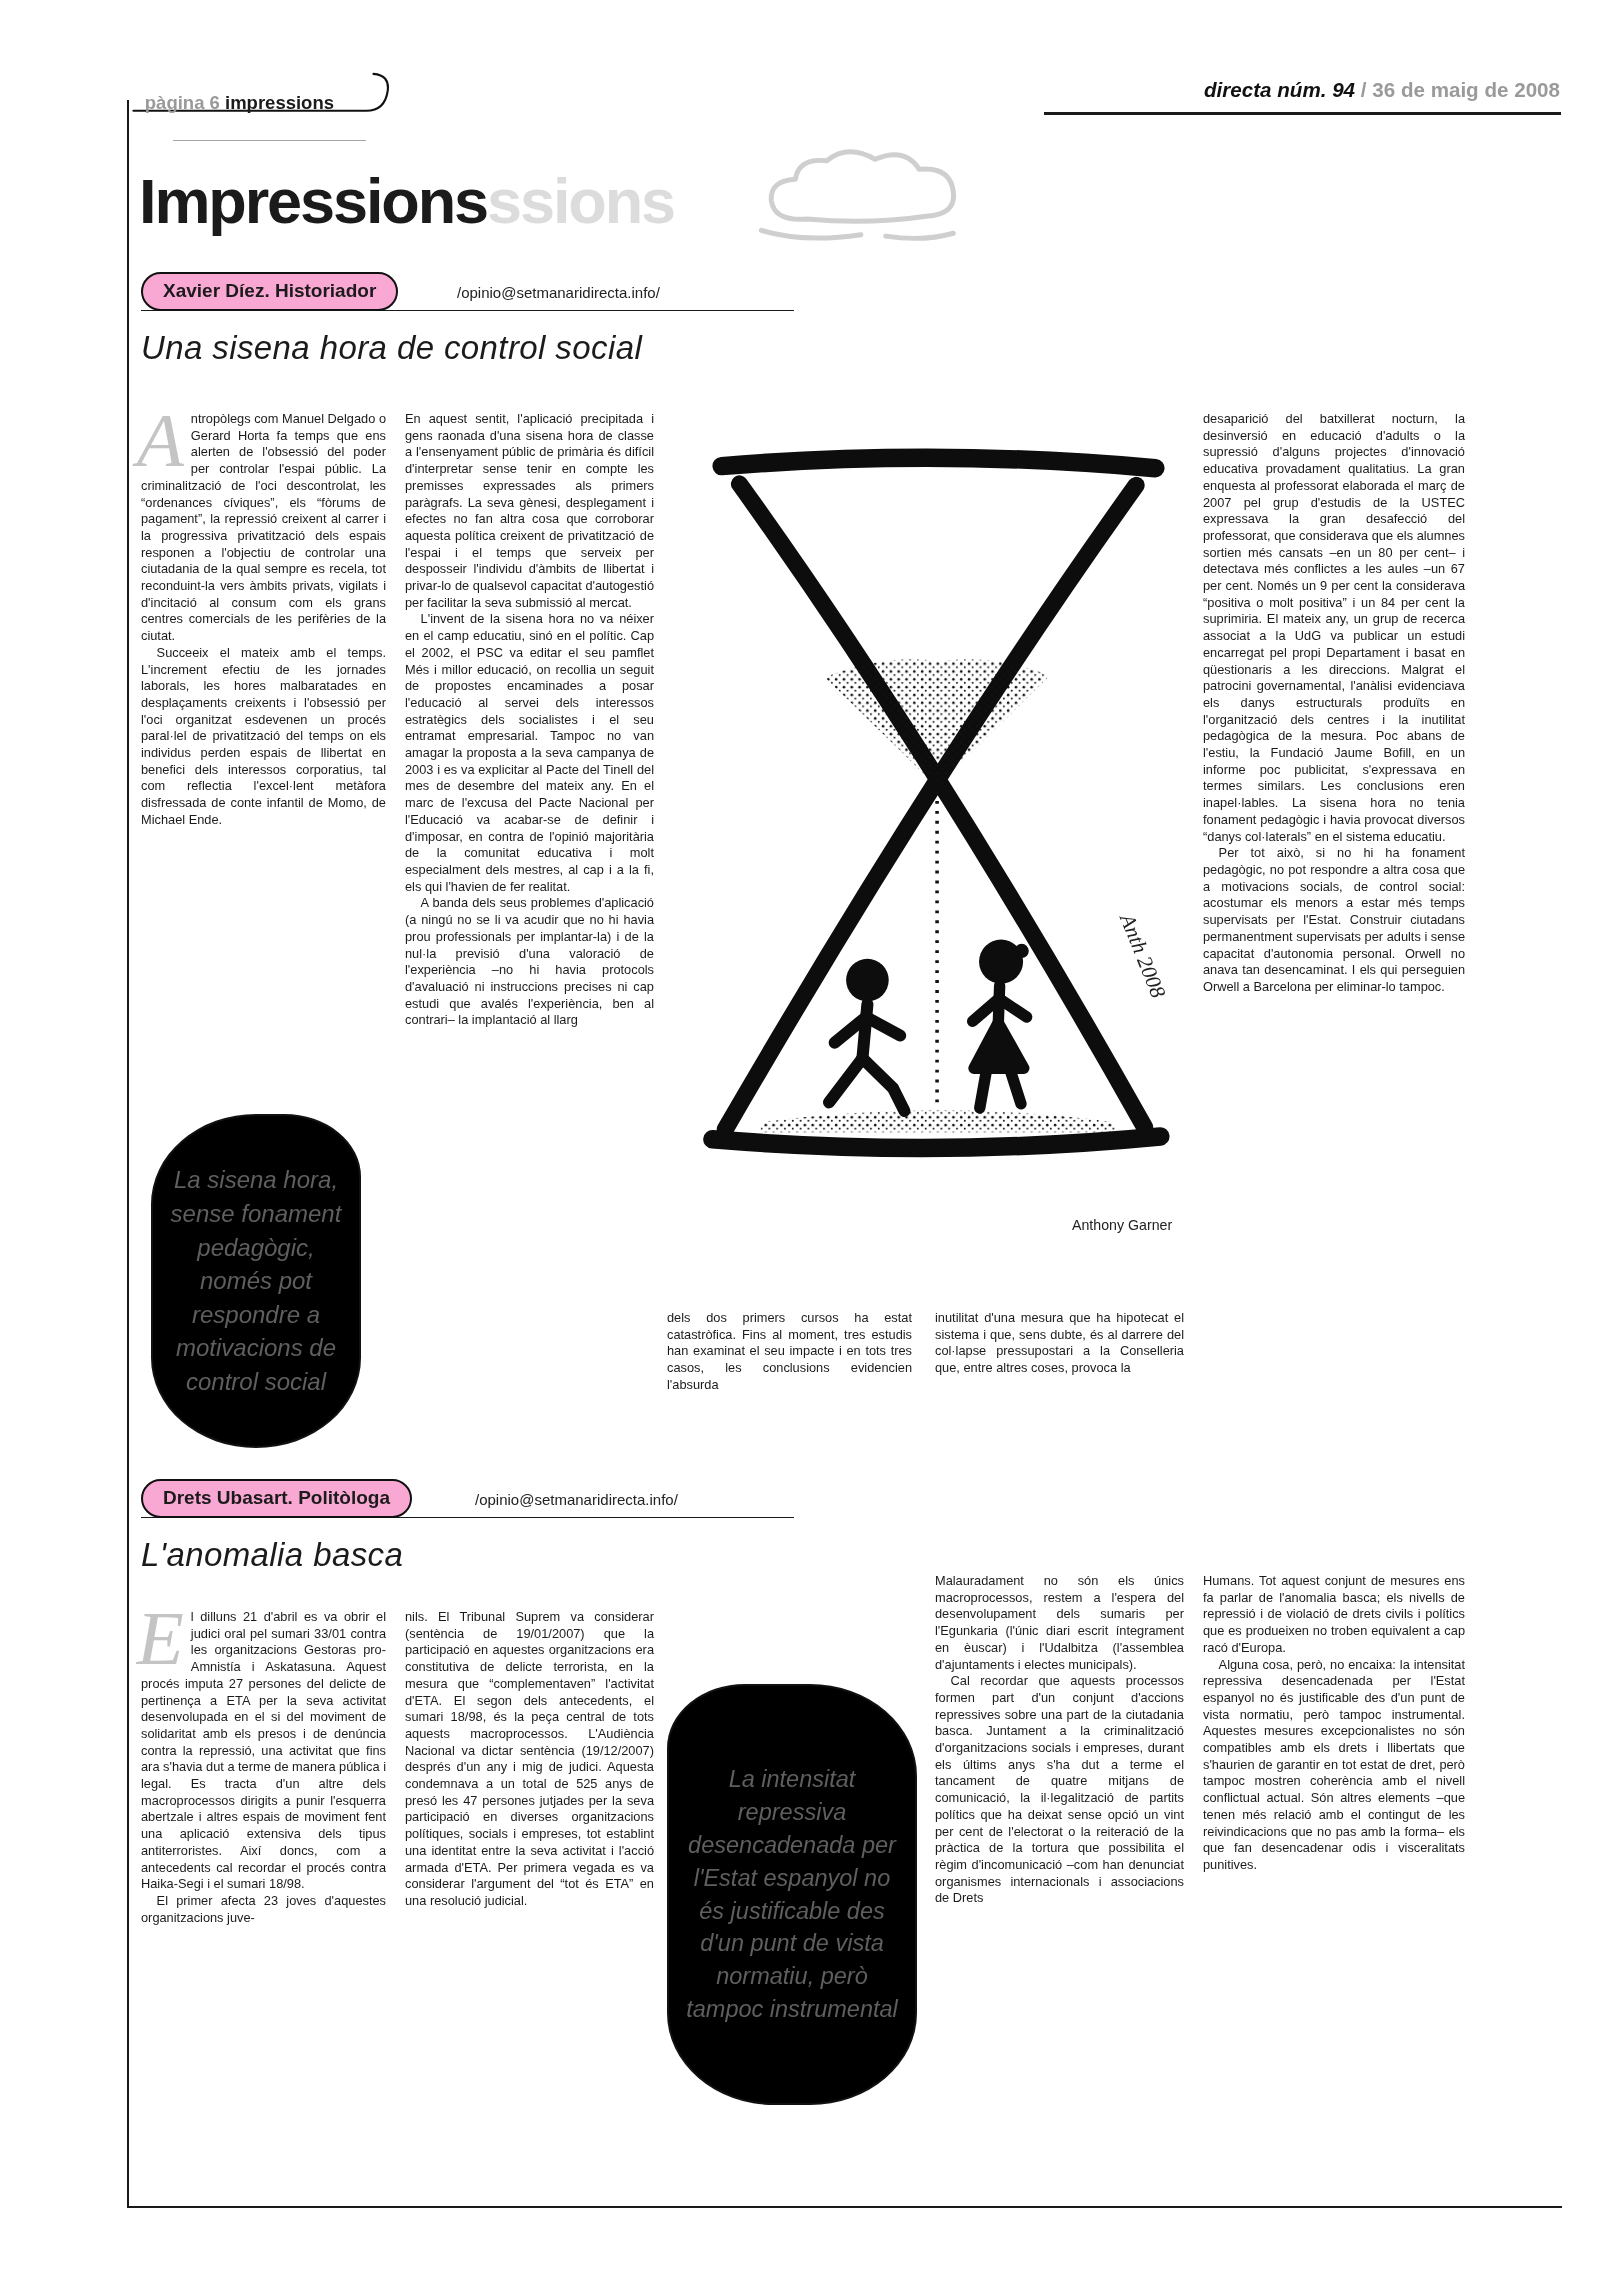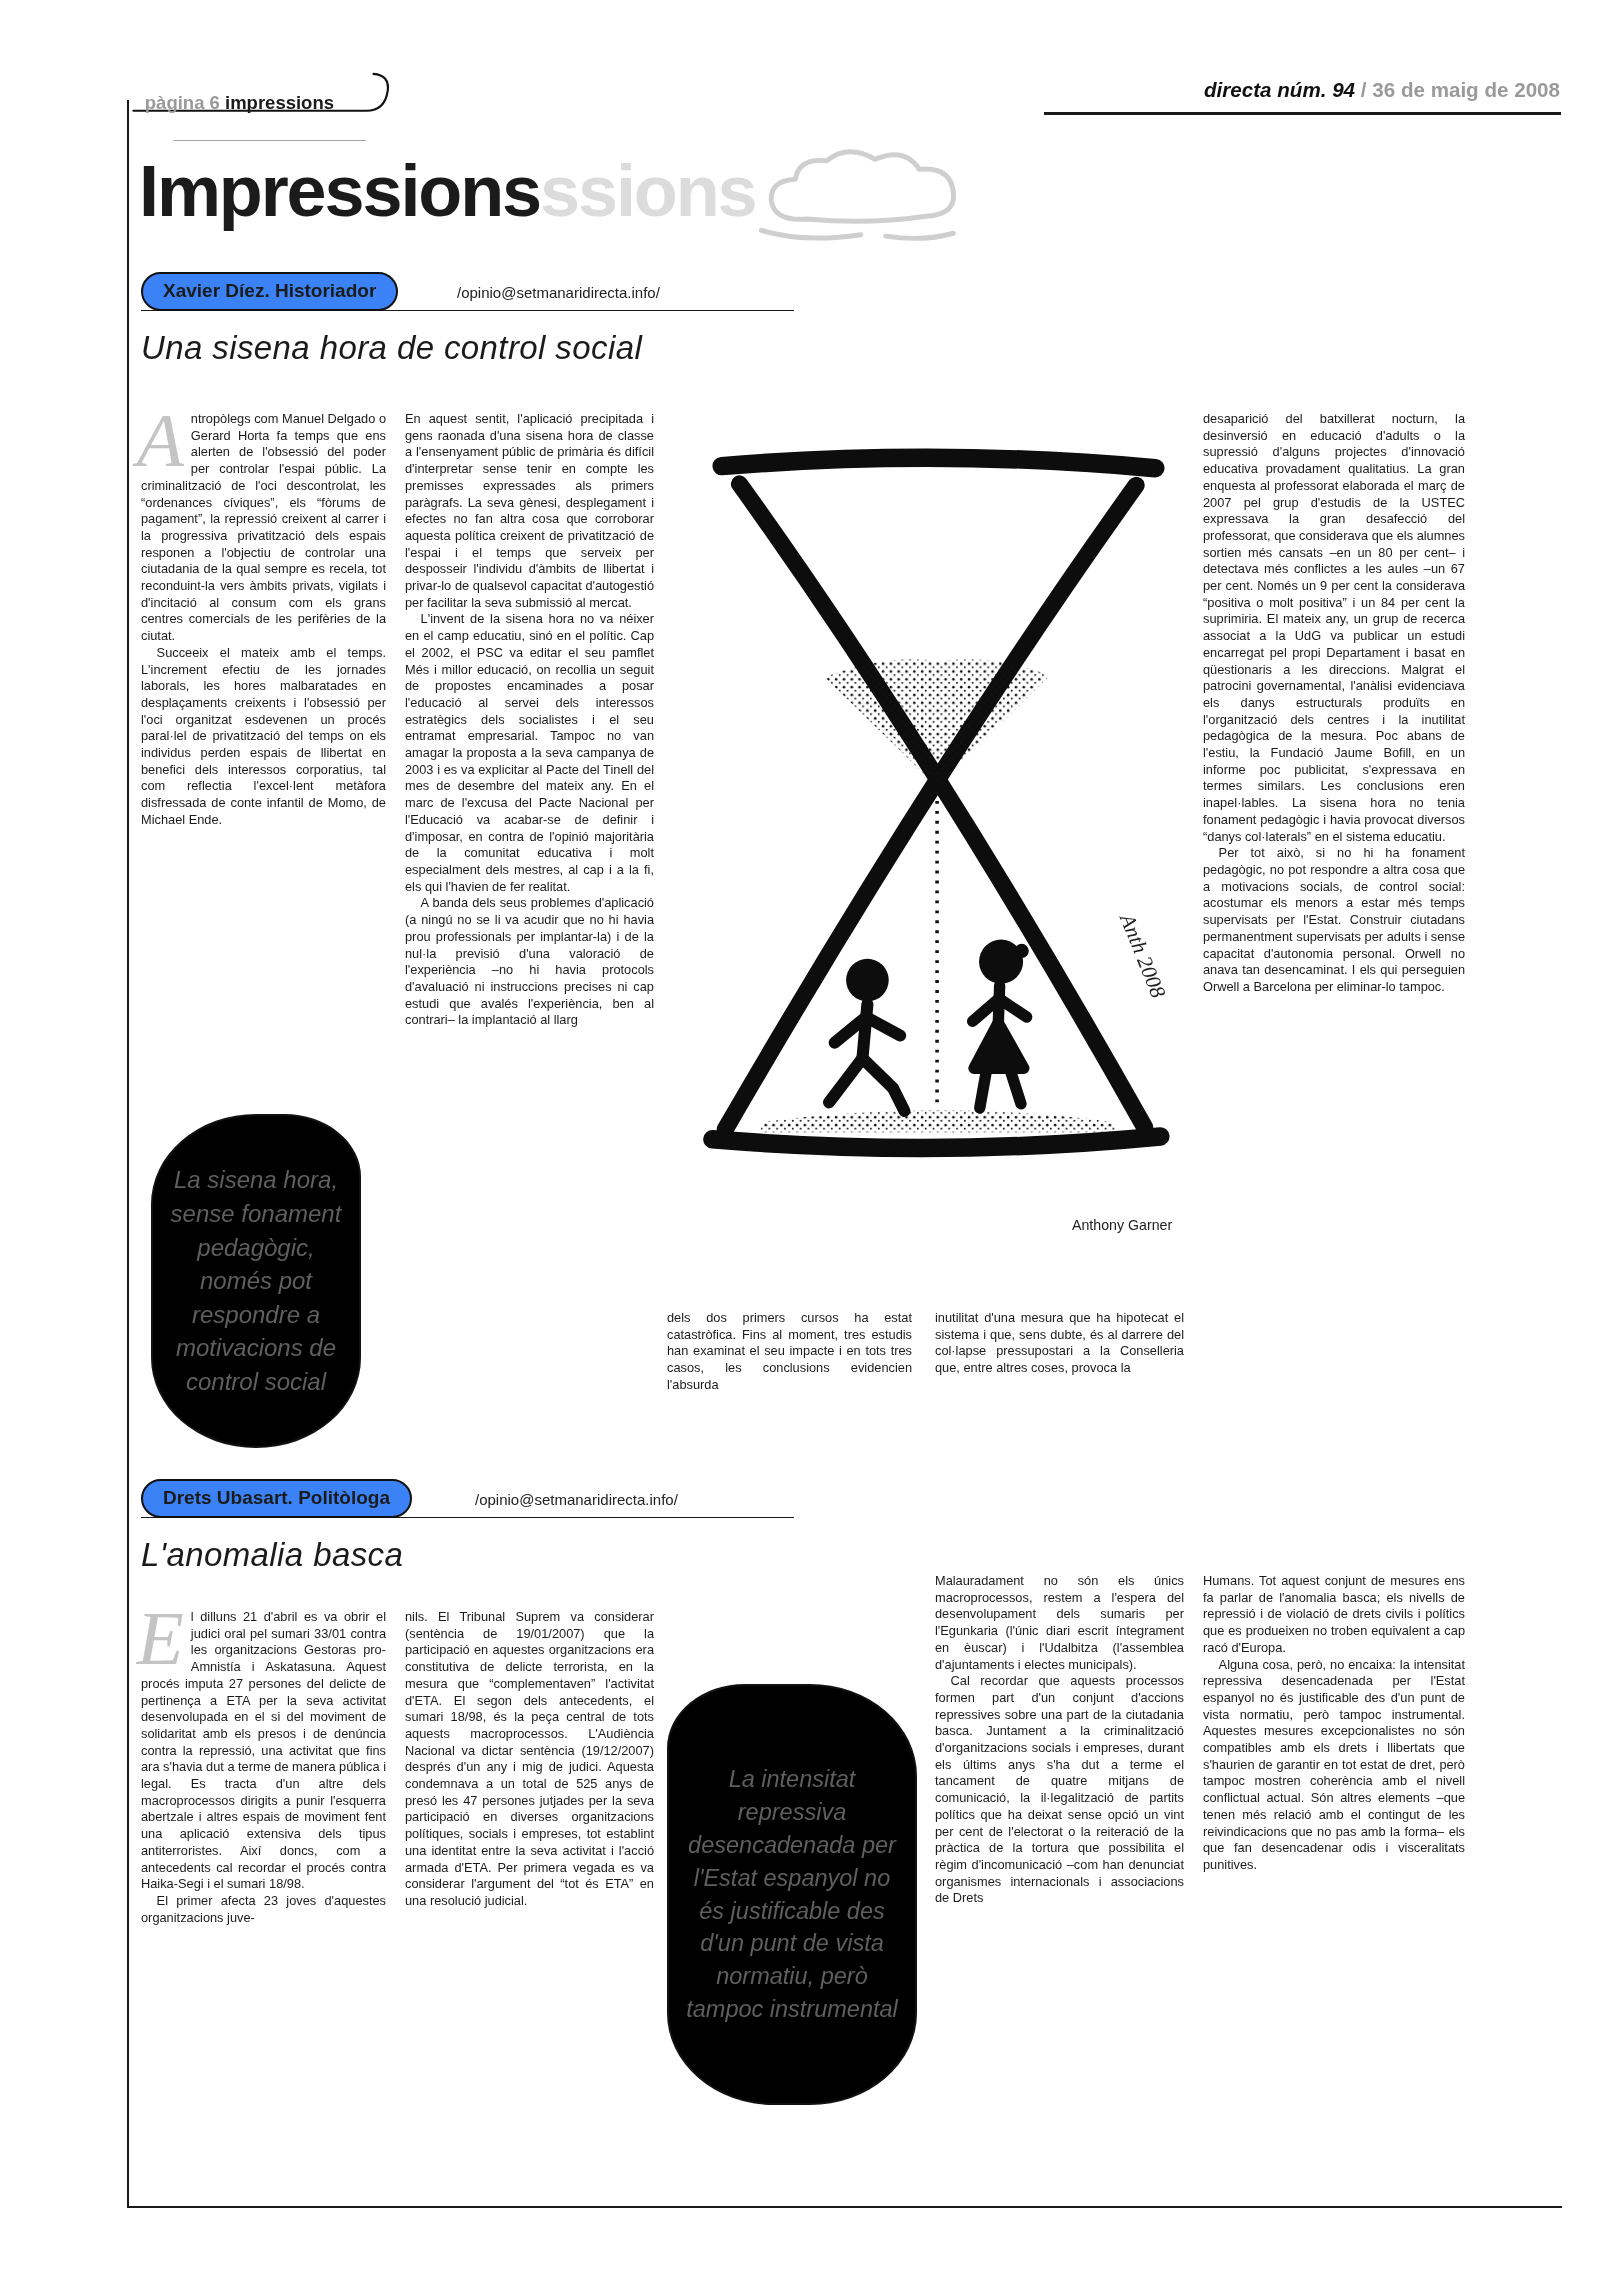--- a/index.html
+++ b/index.html
@@ -11,28 +11,28 @@
   
   .tab{position:absolute;left:132px;top:68px;width:277px;height:50px;}
   .tab svg{position:absolute;left:0;top:0;}
   .tab-text{position:absolute;left:12.8px;top:24px;font-size:18.5px;font-weight:bold;white-space:nowrap;}
   .tab-text .pg{color:#9a9a9a;}
   .brand{position:absolute;right:63px;top:78px;font-size:20.6px;white-space:nowrap;text-align:right;}
   .brand .name{font-weight:bold;font-style:italic;color:#111;}
   .brand .date{font-weight:bold;color:#9a9a9a;}
 
   
-  .masthead{position:absolute;left:139px;top:155px;font-weight:bold;font-size:72px;
+  .masthead{position:absolute;left:139px;top:170px;font-weight:bold;font-size:63px;
             letter-spacing:-2.1px;white-space:nowrap;line-height:1;}
   .masthead .echo{color:#dcdcdc;}
   .cloud{position:absolute;left:740px;top:135px;}
 
   
   .pill{position:absolute;border:2.1px solid #111;border-radius:24px;padding:6.4px 20px;
-        font-weight:bold;font-size:19px;background:#3b82f6;white-space:nowrap;z-index:2;}
+        font-weight:bold;font-size:19px;background:#f9a8d4;white-space:nowrap;z-index:2;}
   .contact{position:absolute;font-size:15px;color:#222;white-space:nowrap;z-index:2;}
 
   
   .art-title{position:absolute;font-style:italic;font-weight:500;font-size:33px;
              letter-spacing:0.4px;white-space:nowrap;}
 
   
   .col{position:absolute;text-align:justify;font-size:12.8px;line-height:16.7px;}
   .col p{margin:0;}
   .col p + p{text-indent:15.6px;}

